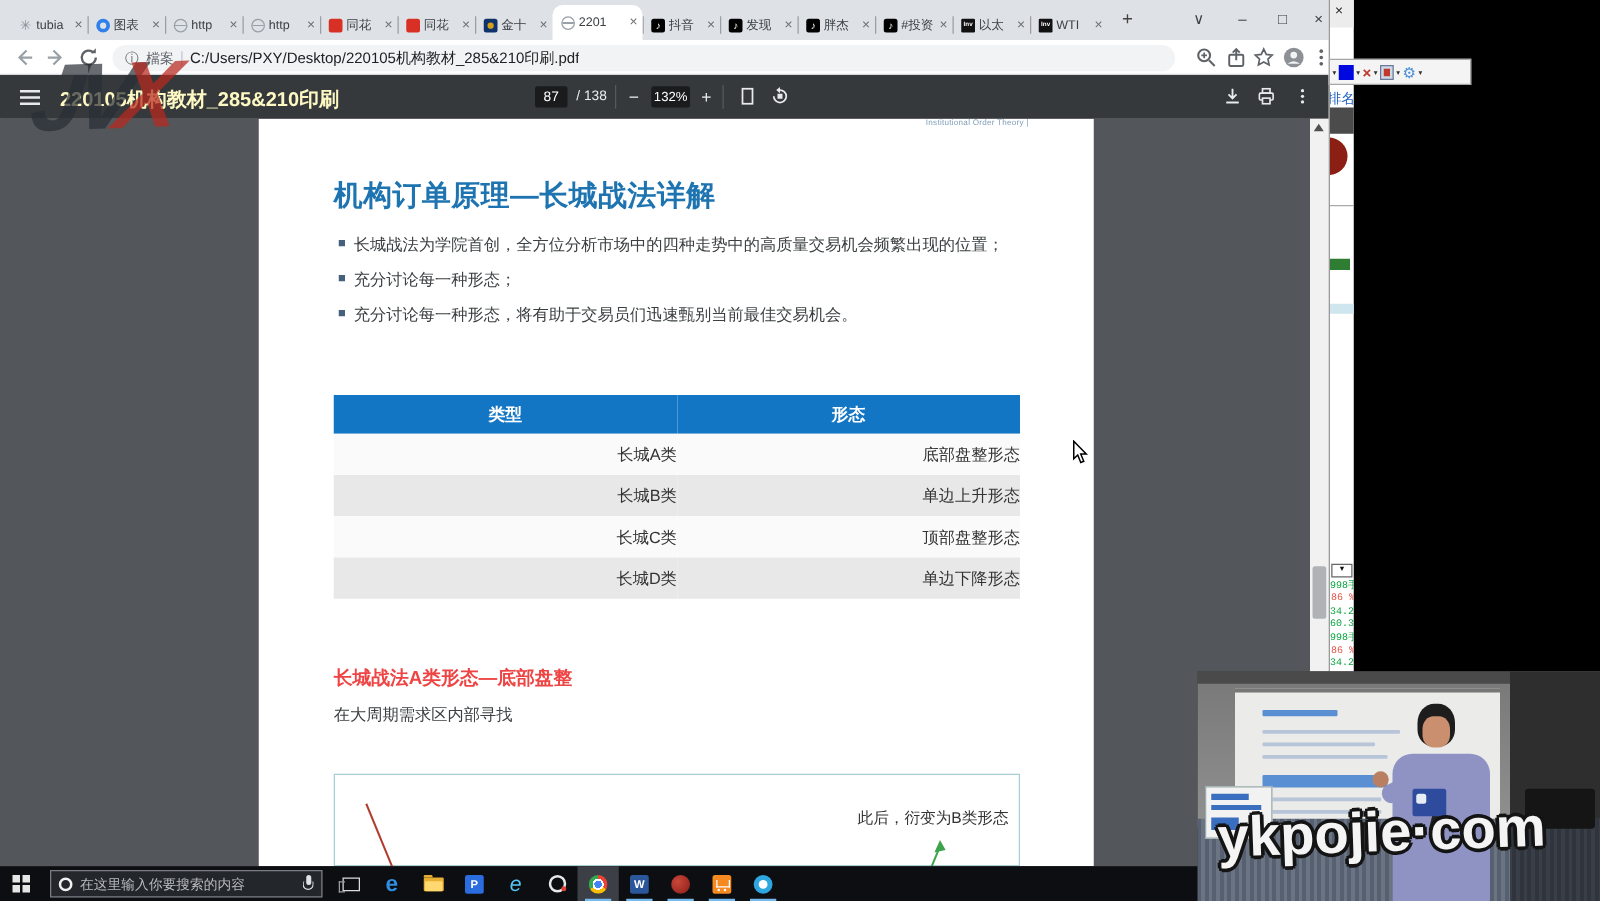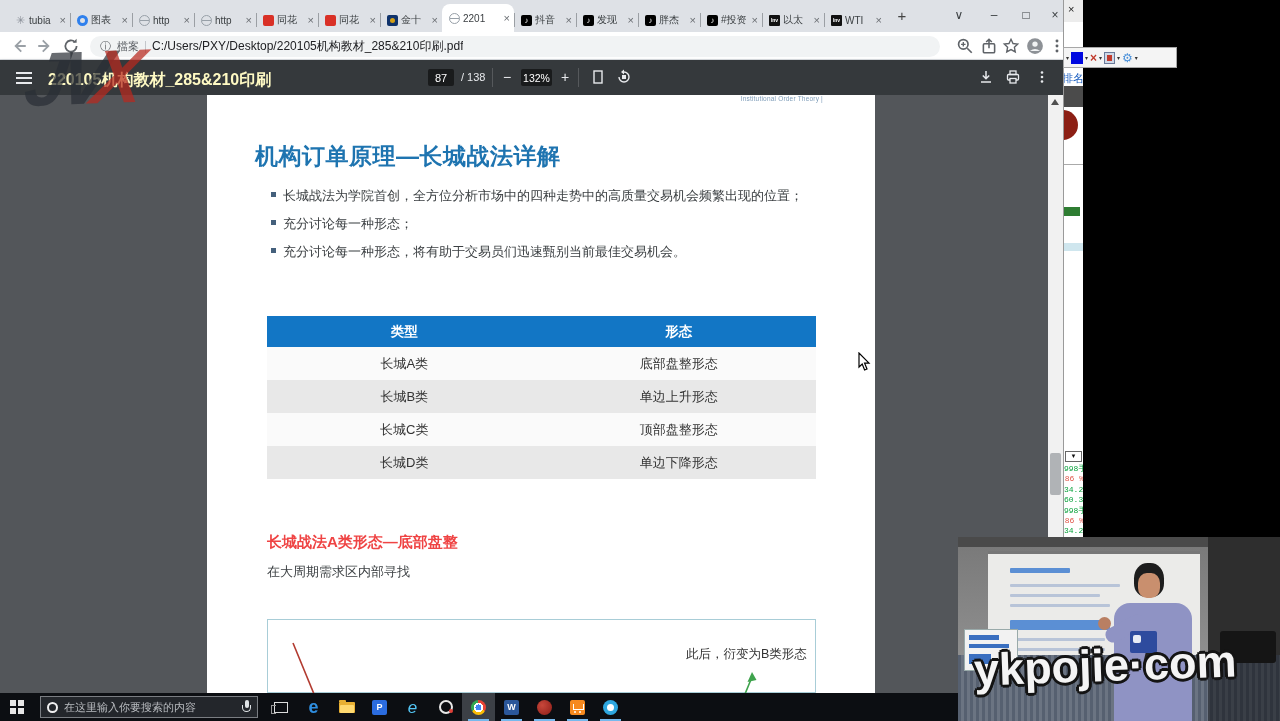--- a/index.html
+++ b/index.html
@@ -48,27 +48,27 @@
   #pdf-title { position:absolute; left:48px; top:10px; font-size:16px; font-weight:bold; color:#fef9c3; white-space:nowrap; }
   .pgbox { position:absolute; top:69px; height:17px; background:#191b1c; color:#fff; font-size:11px; display:flex; align-items:center; justify-content:center; border-radius:2px; z-index:11;}
   .bar-txt { position:absolute; color:#e8eaed; font-size:11px; z-index:11; }
   .bar-btn { position:absolute; color:#e8eaed; font-size:14px; z-index:11; width:16px; text-align:center; }
   .bar-sep { position:absolute; top:68px; width:1px; height:19px; background:#56595c; z-index:11; }
 
   
   #pdfview { position:absolute; left:0; top:95px; width:1048px; height:598px; background:#53565a; overflow:hidden; }
   #page { position:absolute; left:207px; top:0; width:668px; height:598px; background:#fff; }
   #hdr-note { position:absolute; right:52px; top:0; font-size:6.5px; color:#7f9db9; letter-spacing:.2px; }
-  #doc-title { position:absolute; left:48px; top:46px; font-size:23px; font-weight:bold; color:#1e74b0; letter-spacing:.5px; }
+  #doc-title { position:absolute; left:60px; top:46px; font-size:23px; font-weight:bold; color:#1e74b0; letter-spacing:.5px; }
   #bullets { position:absolute; left:64px; top:92px; list-style:none; }
   #bullets li { position:relative; font-size:13px; color:#3c4043; margin-bottom:10px; padding-left:12px; }
   #bullets li::before { content:""; position:absolute; left:0; top:5px; width:5px; height:5px; background:#44607c; }
   #pdf-table { position:absolute; left:60px; top:221px; width:549px; border-collapse:collapse; table-layout:fixed; }
   #pdf-table th { background:#1276c5; color:#fff; font-size:13.5px; font-weight:bold; height:31px; text-align:center; }
-  #pdf-table td { font-size:13px; color:#333; height:33px; text-align:center; }
+  #pdf-table td { font-size:13px; color:#333; height:33px; text-align:right; }
   #pdf-table tr.odd td { background:#fafafa; }
   #pdf-table tr.even td { background:#e8e8e8; }
   #sec-head { position:absolute; left:60px; top:438px; font-size:15px; font-weight:bold; color:#ef4444; }
   #sec-text { position:absolute; left:60px; top:468px; font-size:13px; color:#3c4043; }
   #chartbox { position:absolute; left:60px; top:524px; width:549px; height:74px; border:1px solid #a8cdd7; }
   #chart-ann { position:absolute; left:418px; top:26px; font-size:12.5px; color:#333; white-space:nowrap; }
 
   
   #pdfscroll { position:absolute; left:1048px; top:95px; width:15px; height:598px; background:#f1f1f1; z-index:11; }
   #pdfscroll .up { position:absolute; left:3px; top:4px; width:0; height:0; border-left:4.5px solid transparent; border-right:4.5px solid transparent; border-bottom:6px solid #505050; }

